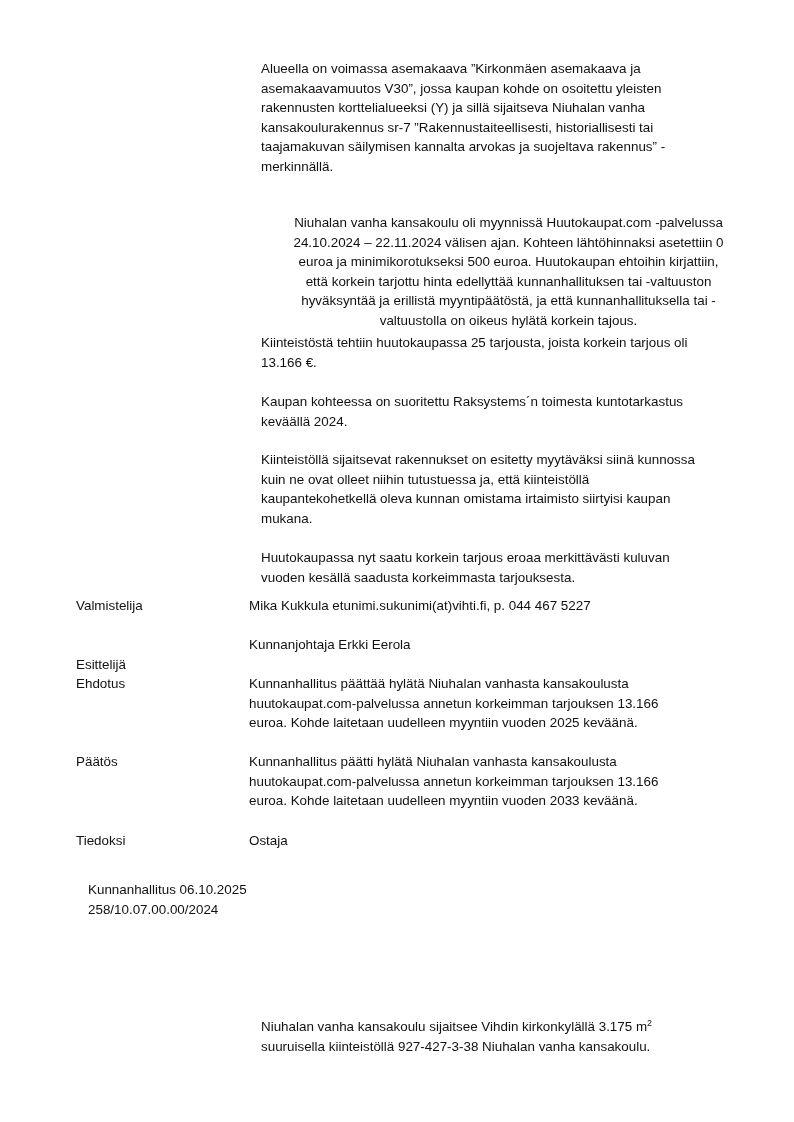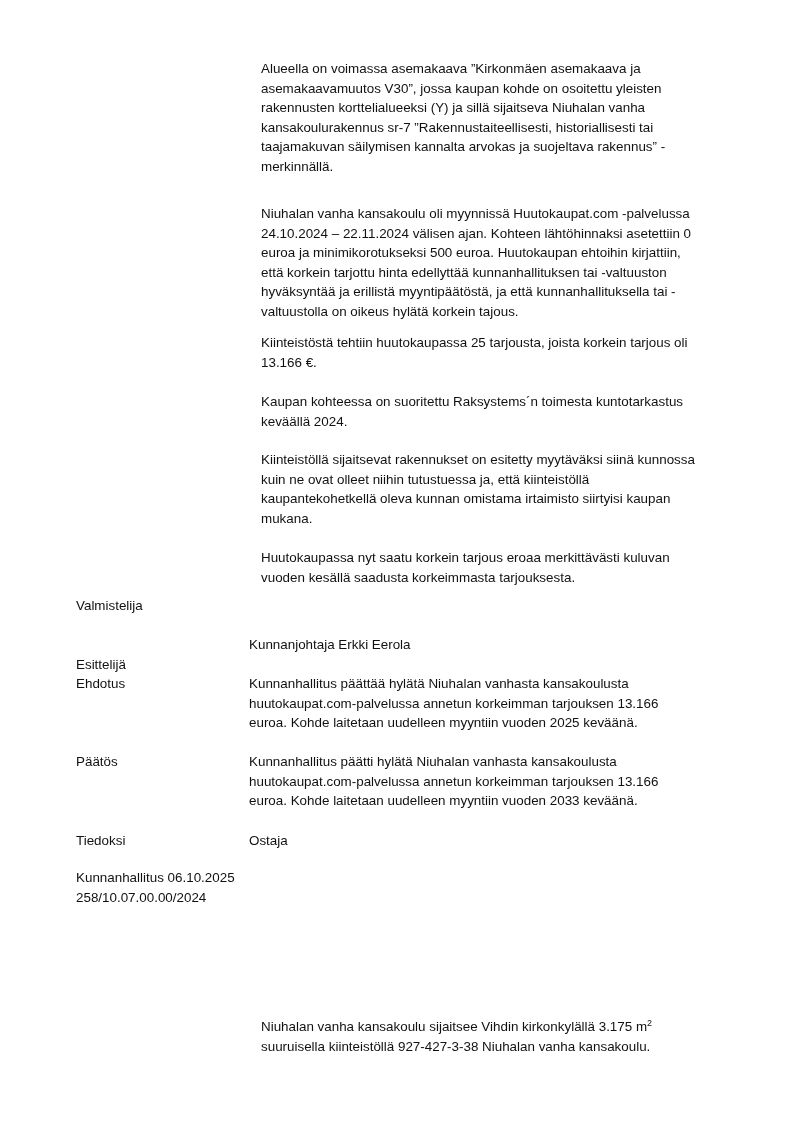--- a/index.html
+++ b/index.html
@@ -37,54 +37,55 @@
   .row-value {
     position: absolute;
     left: 249px;
     width: 495px;
     margin: 0;
     white-space: pre-line;
   }
   .meeting {
     position: absolute;
     left: 76px;
-    margin: 0;
+    margin: 12px;
     white-space: pre-line;
   }
   sup { font-size: 9px; line-height: 0; }
 </style>
 </head>
 <body>
 
 <div class="page">
 
   <p class="para" style="top:47px;">Alueella on voimassa asemakaava ”Kirkonmäen asemakaava ja
 asemakaavamuutos V30”, jossa kaupan kohde on osoitettu yleisten
 rakennusten korttelialueeksi (Y) ja sillä sijaitseva Niuhalan vanha
 kansakoulurakennus sr-7 ”Rakennustaiteellisesti, historiallisesti tai
 taajamakuvan säilymisen kannalta arvokas ja suojeltava rakennus” -
 merkinnällä.</p>
-  <p class="para" style="top:192px;">Niuhalan vanha kansakoulu oli myynnissä Huutokaupat.com -palvelussa
+  <p class="para" style="top:201px;text-align:center;">Niuhalan vanha kansakoulu oli myynnissä Huutokaupat.com -palvelussa
 24.10.2024 – 22.11.2024 välisen ajan. Kohteen lähtöhinnaksi asetettiin 0
 euroa ja minimikorotukseksi 500 euroa. Huutokaupan ehtoihin kirjattiin,
 että korkein tarjottu hinta edellyttää kunnanhallituksen tai -valtuuston
 hyväksyntää ja erillistä myyntipäätöstä, ja että kunnanhallituksella tai -
 valtuustolla on oikeus hylätä korkein tajous.</p>
   <p class="para" style="top:321px;">Kiinteistöstä tehtiin huutokaupassa 25 tarjousta, joista korkein tarjous oli
 13.166 €.</p>
   <p class="para" style="top:380px;">Kaupan kohteessa on suoritettu Raksystems´n toimesta kuntotarkastus
 keväällä 2024.</p>
   <p class="para" style="top:438px;">Kiinteistöllä sijaitsevat rakennukset on esitetty myytäväksi siinä kunnossa
 kuin ne ovat olleet niihin tutustuessa ja, että kiinteistöllä
 kaupantekohetkellä oleva kunnan omistama irtaimisto siirtyisi kaupan
 mukana.</p>
   <p class="para" style="top:536px;">Huutokaupassa nyt saatu korkein tarjous eroaa merkittävästi kuluvan
 vuoden kesällä saadusta korkeimmasta tarjouksesta.</p>
 
   <p class="row-label" style="top:596px;">Valmistelija</p>
+  <p class="row-value" style="top:596px;">Mika Kukkula etunimi.sukunimi(at)vihti.fi, p. 044 467 5227</p>
 
   <p class="row-label" style="top:655px;">Esittelijä</p>
   <p class="row-value" style="top:635px;">Kunnanjohtaja Erkki Eerola</p>
 
   <p class="row-label" style="top:674px;">Ehdotus</p>
   <p class="row-value" style="top:674px;">Kunnanhallitus päättää hylätä Niuhalan vanhasta kansakoulusta
 huutokaupat.com-palvelussa annetun korkeimman tarjouksen 13.166
 euroa. Kohde laitetaan uudelleen myyntiin vuoden 2025 keväänä.</p>
 
   <p class="row-label" style="top:752px;">Päätös</p>

